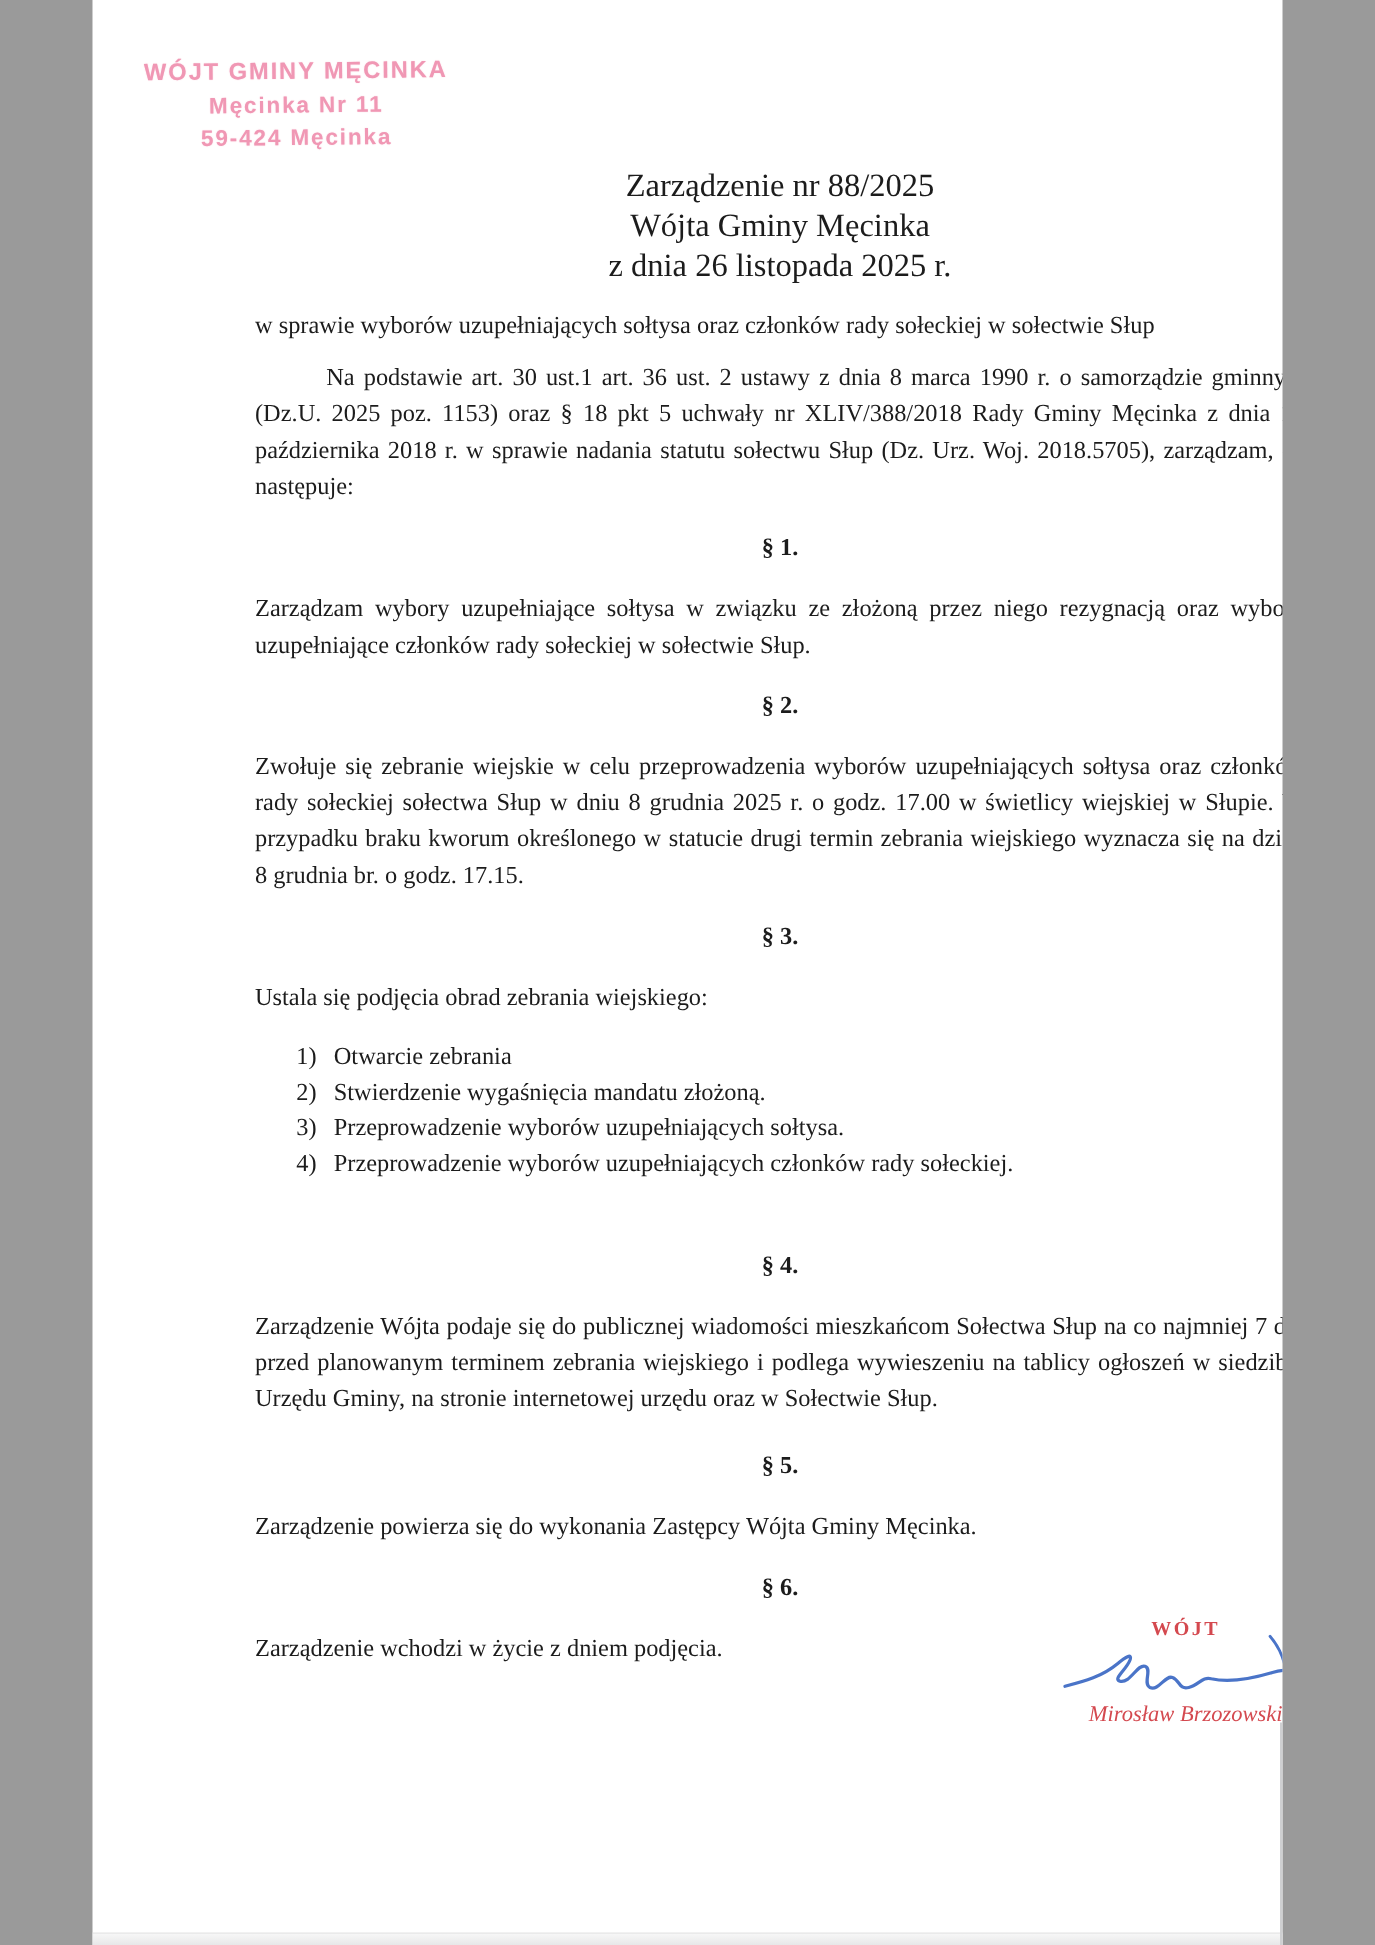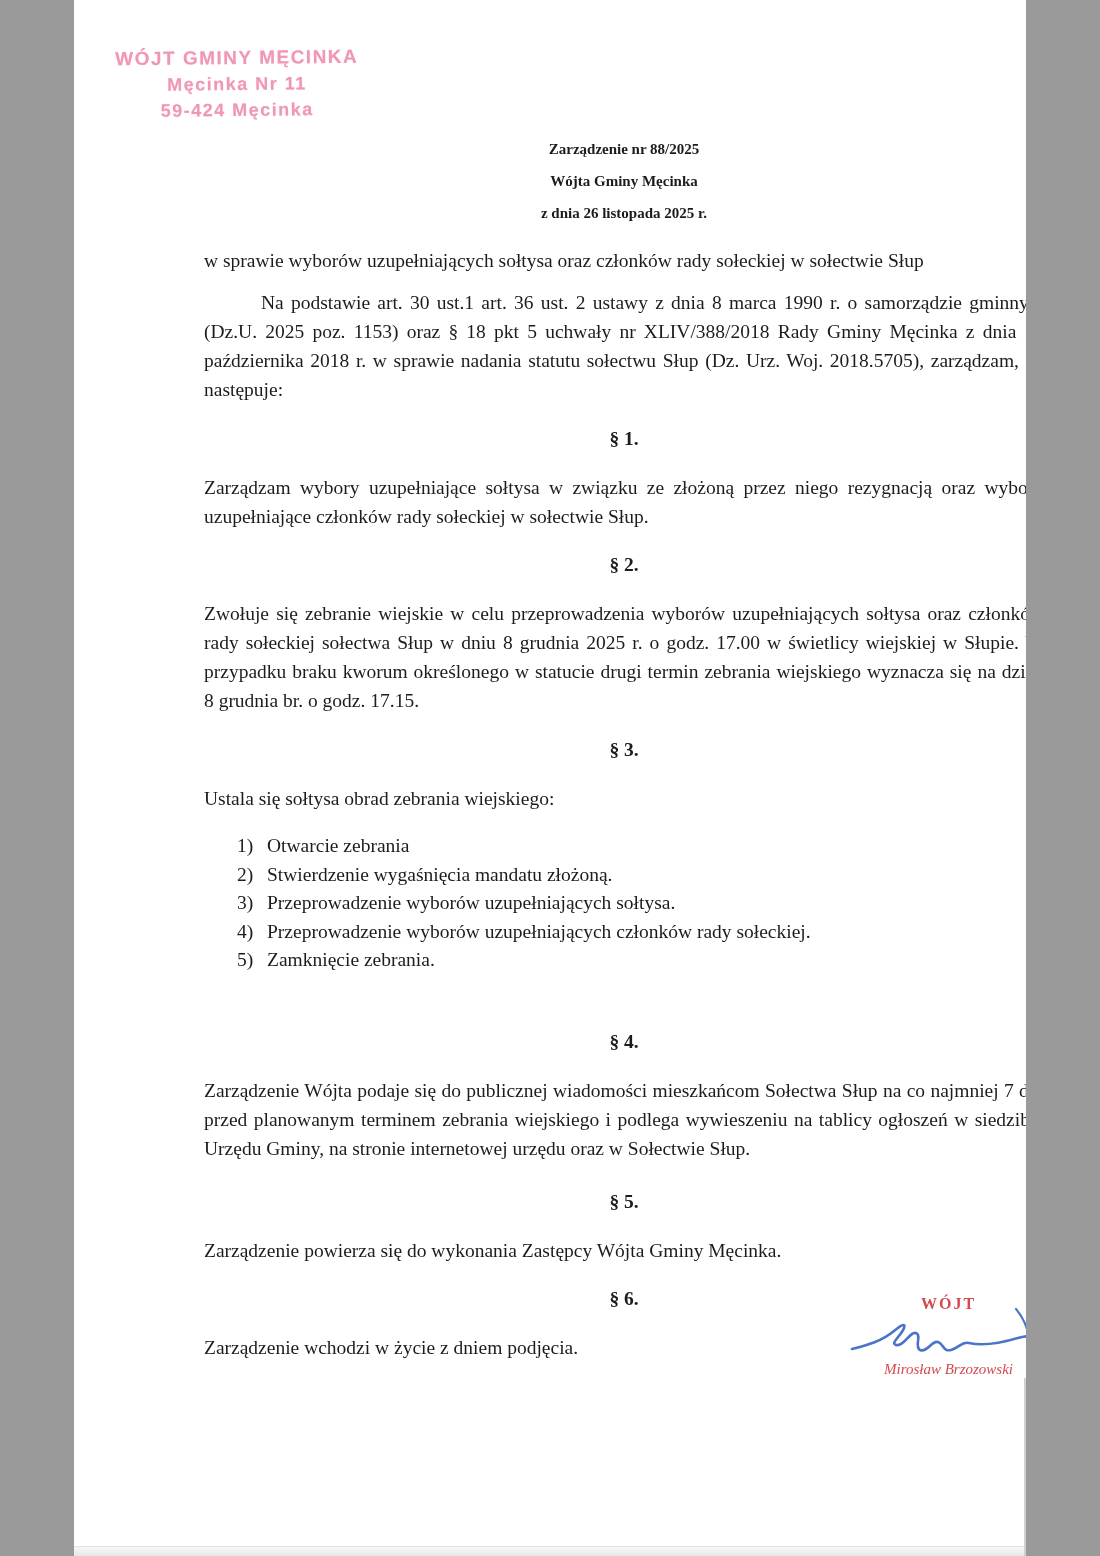--- a/index.html
+++ b/index.html
@@ -28,22 +28,22 @@
   .stamp .s1{font-size:19px;}
   .stamp .s2,.stamp .s3{font-size:18px;}
   
   .content{
     position:absolute;left:130px;top:0;width:840px;
     font-size:19.5px;line-height:29px;
   }
   .title{
     margin-top:133px;
     text-align:center;
-    font-weight:700;
-    font-size:15px;line-height:32px;
+    font-weight:400;
+    font-size:26px;line-height:32px;
   }
   .subject{
     margin-top:17px;
   }
   .preamble{
     margin-top:13px;
     text-align:justify;
     text-indent:57px;
   }
   .sec-head{
@@ -72,21 +72,21 @@
   }
   .sig-role{
     font-weight:700;
     font-size:16px;
     letter-spacing:2px;
     color:#d4494f;
   }
   .sig-pen{display:block;margin:-8px auto -6px auto;}
   .sig-name{
     font-style:italic;
-    font-size:15px;
+    font-size:18px;
     color:#d4494f;
     white-space:nowrap;
   }
   
   .scan-bottom{
     position:absolute;left:0;bottom:0;width:100%;height:9px;
     background:linear-gradient(#f7f7f7,#e7e7e8);
     border-top:1px solid #e3e3e4;
   }
   .scan-right{
@@ -117,27 +117,26 @@
 
     <p class="preamble">Na podstawie art. 30 ust.1 art. 36 ust. 2 ustawy z dnia 8 marca 1990 r. o samorządzie gminnym (Dz.U. 2025 poz. 1153) oraz § 18 pkt 5 uchwały nr XLIV/388/2018 Rady Gminy Męcinka z dnia 16 października 2018 r. w sprawie nadania statutu sołectwu Słup (Dz. Urz. Woj. 2018.5705), zarządzam, co następuje:</p>
 
     <div class="sec-head mt1">§ 1.</div>
     <p class="sec-body">Zarządzam wybory uzupełniające sołtysa w związku ze złożoną przez niego rezygnacją oraz wybory uzupełniające członków rady sołeckiej w sołectwie Słup.</p>
 
     <div class="sec-head mt2">§ 2.</div>
     <p class="sec-body">Zwołuje się zebranie wiejskie w celu przeprowadzenia wyborów uzupełniających sołtysa oraz członków rady sołeckiej sołectwa Słup w dniu 8 grudnia 2025 r. o godz. 17.00 w świetlicy wiejskiej w Słupie. W przypadku braku kworum określonego w statucie drugi termin zebrania wiejskiego wyznacza się na dzień 8 grudnia br. o godz. 17.15.</p>
 
     <div class="sec-head mt3">§ 3.</div>
-    <p class="sec-body">Ustala się sołtysa obrad zebrania wiejskiego:</p>
+    <p class="sec-body">Ustala się podjęcia obrad zebrania wiejskiego:</p>
     <div class="agenda">
       <div class="agenda-item"><span class="num">1)</span><span>Otwarcie zebrania</span></div>
       <div class="agenda-item"><span class="num">2)</span><span>Stwierdzenie wygaśnięcia mandatu złożoną.</span></div>
       <div class="agenda-item"><span class="num">3)</span><span>Przeprowadzenie wyborów uzupełniających sołtysa.</span></div>
       <div class="agenda-item"><span class="num">4)</span><span>Przeprowadzenie wyborów uzupełniających członków rady sołeckiej.</span></div>
-      <div class="agenda-item"><span class="num">5)</span><span>Zamknięcie zebrania.</span></div>
     </div>
 
     <div class="sec-head mt4">§ 4.</div>
     <p class="sec-body">Zarządzenie Wójta podaje się do publicznej wiadomości mieszkańcom Sołectwa Słup na co najmniej 7 dni przed planowanym terminem zebrania wiejskiego i podlega wywieszeniu na tablicy ogłoszeń w siedzibie Urzędu Gminy, na stronie internetowej urzędu oraz w Sołectwie Słup.</p>
 
     <div class="sec-head mt5">§ 5.</div>
     <p class="sec-body">Zarządzenie powierza się do wykonania Zastępcy Wójta Gminy Męcinka.</p>
 
     <div class="sec-head mt2">§ 6.</div>
     <p class="sec-body">Zarządzenie wchodzi w życie z dniem podjęcia.</p>

